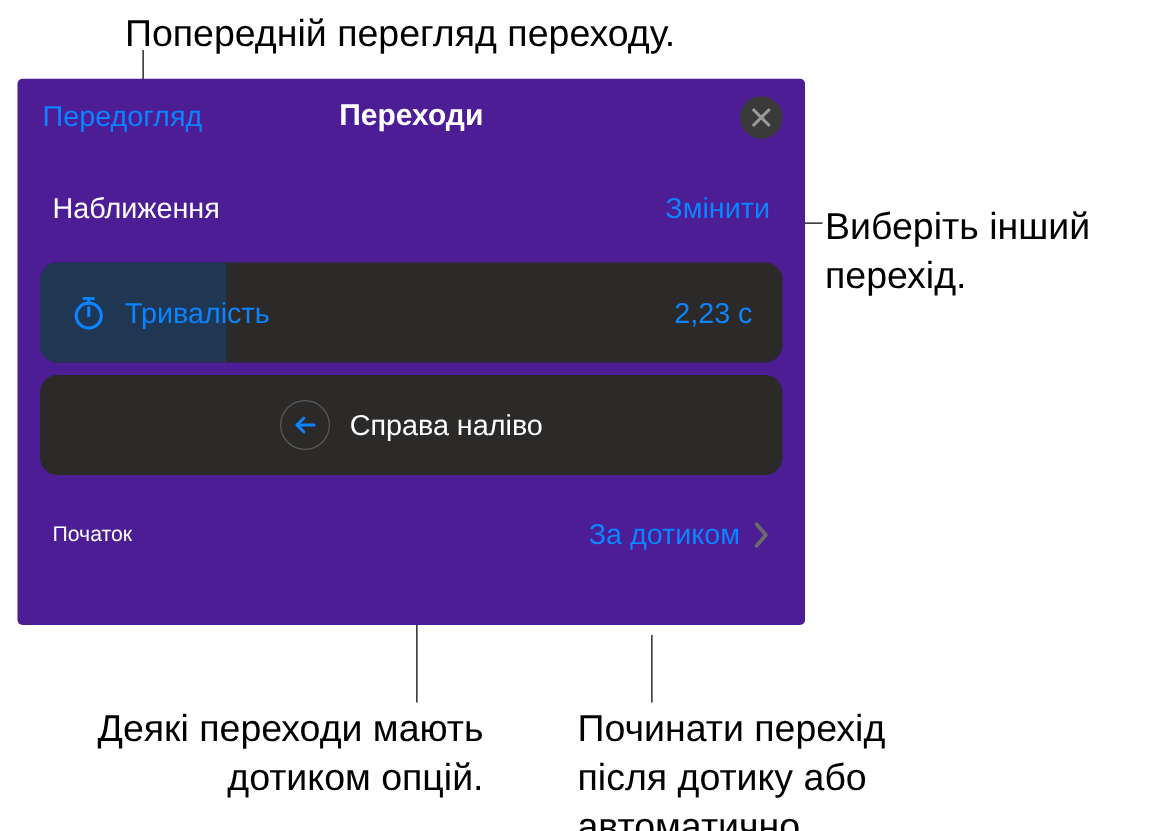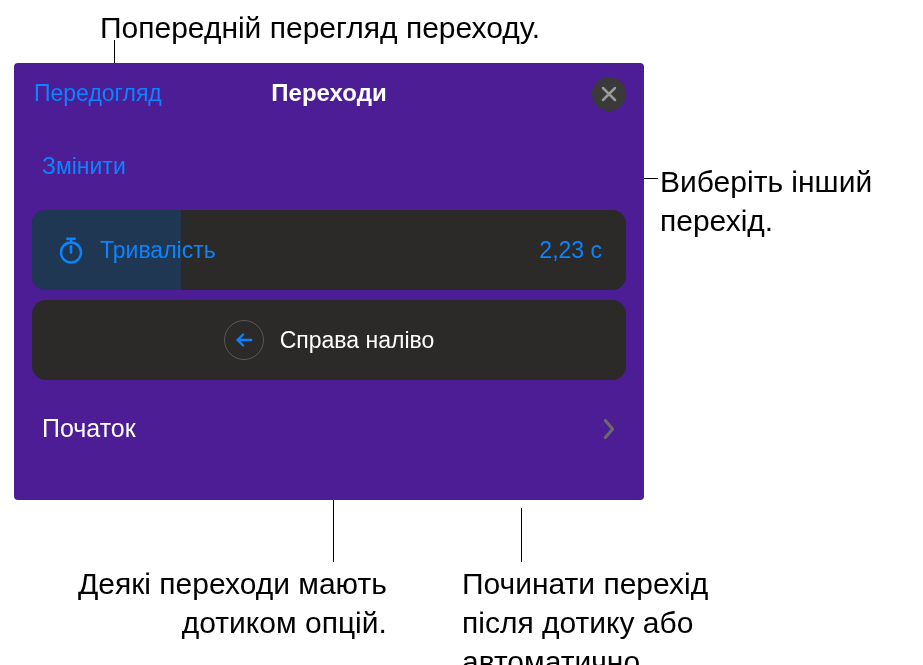--- a/index.html
+++ b/index.html
@@ -154,21 +154,21 @@
       font-size: 23px;
       color: #fff;
     }
     .start-row {
       display: flex;
       align-items: center;
       justify-content: space-between;
       padding: 24px 28px;
     }
     .start-label {
-      font-size: 25px;
+      font-size: 17px;
       color: #fff;
     }
     .start-right {
       display: flex;
       align-items: center;
       gap: 10px;
     }
     .start-value {
       font-size: 23px;
       color: #0a84ff;
@@ -208,20 +208,21 @@
     <span class="preview-btn">Передогляд</span>
     <span class="title">Переходи</span>
     <div class="close-btn">
       <svg viewBox="0 0 16 16">
         <path d="M2 2 L14 14 M14 2 L2 14" stroke="currentColor" stroke-width="2.5" stroke-linecap="round" fill="none"></path>
       </svg>
     </div>
   </div>
 
   <div class="section-row">
+    <span class="section-label">Наближення</span>
     <span class="change-link">Змінити</span>
   </div>
 
   <div class="card duration-card">
     <div class="progress-fill"></div>
     <div class="duration-content">
       <div class="duration-left">
         <svg class="timer-icon" viewBox="0 0 24 24">
           <circle cx="12" cy="14" r="8" stroke="currentColor" stroke-width="2" fill="none"></circle>
           <line x1="12" y1="14" x2="12" y2="9" stroke="currentColor" stroke-width="2" stroke-linecap="round"></line>
@@ -240,18 +241,19 @@
         <line x1="20" y1="12" x2="5" y2="12" stroke="currentColor" stroke-width="2.5" stroke-linecap="round"></line>
         <polyline points="11,6 5,12 11,18" stroke="currentColor" stroke-width="2.5" fill="none" stroke-linecap="round" stroke-linejoin="round"></polyline>
       </svg>
     </div>
     <span class="direction-label">Справа наліво</span>
   </div>
 
   <div class="start-row">
     <span class="start-label">Початок</span>
     <div class="start-right">
+      <span class="start-value">За дотиком</span>
       <svg class="chevron" viewBox="0 0 10 18">
         <polyline points="2,2 8,9 2,16" stroke="currentColor" stroke-width="2.5" fill="none" stroke-linecap="round" stroke-linejoin="round"></polyline>
       </svg>
     </div>
   </div>
 </div>
 
 </body></html>

